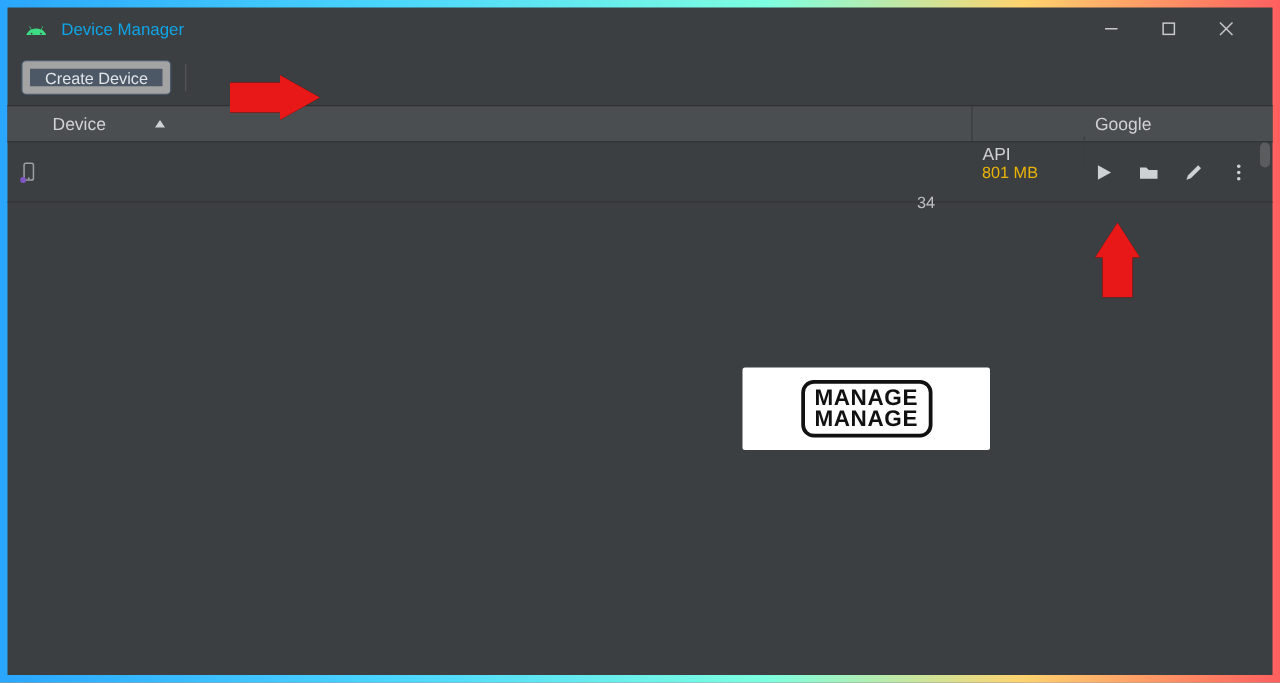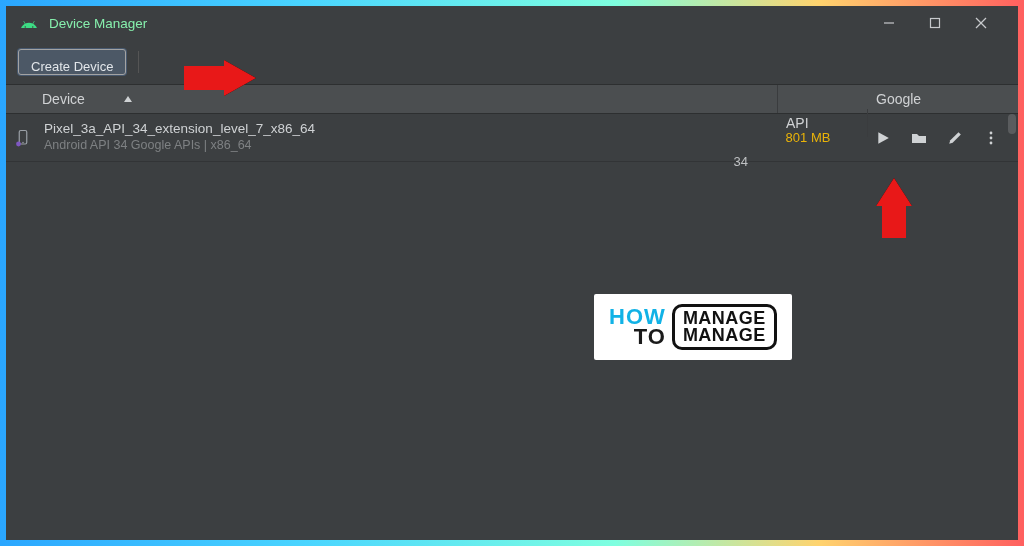--- a/index.html
+++ b/index.html
@@ -13,21 +13,21 @@
     background: #3c3f41;
     position: relative;
     color: #bbbbbb;
     display: flex; flex-direction: column;
   }
   
   .titlebar {
     height: 34px;
     display: flex; align-items: center;
     padding: 0 14px 0 14px;
-    color: #86efac;
+    color: #0ea5e9;
     font-size: 13.5px;
   }
   .titlebar .title-left { display: flex; align-items: center; gap: 11px; }
   .titlebar .spacer { flex: 1; }
   .win-controls { display: flex; align-items: center; gap: 0; }
   .win-btn {
     width: 46px; height: 34px;
     display: flex; align-items: center; justify-content: center;
     color: #c7c9cc; cursor: pointer;
   }
@@ -35,27 +35,27 @@
   
   .toolbar {
     height: 44px;
     display: flex; align-items: center;
     padding: 0 12px;
     gap: 12px;
   }
   .create-btn {
     height: 26px;
     padding: 0 12px;
-    border: 1px solid #a3a3a3;
+    border: 6px solid #a3a3a3;
     background: #4c5866;
     color: #e2e6ea;
     font-size: 13px;
     border-radius: 3px;
     cursor: pointer;
-    display: flex; align-items: flex-end;
+    display: flex; align-items: center;
     box-shadow: 0 0 0 1px rgba(90,130,180,0.4);
   }
   .sep {
     width: 1px; height: 22px; background: #555;
   }
   
   .header-row {
     height: 30px;
     background: #4b4e50;
     border-top: 1px solid #2d2f30;
@@ -195,24 +195,20 @@
 
     <div class="data-row">
       <div class="col-device">
         <span class="device-icon">
           <svg width="18" height="18" viewBox="0 0 24 24">
             <rect x="7" y="2" width="10" height="18" rx="2" fill="none" stroke="#9aa0a6" stroke-width="1.6"></rect>
             <circle cx="12" cy="18" r="1" fill="#9aa0a6"></circle>
             <circle cx="6" cy="20" r="3.2" fill="#7e57c2"></circle>
           </svg>
         </span>
-        <div class="name-block">
-          <span class="dev-name">Pixel_3a_API_34_extension_level_7_x86_64</span>
-          <span class="dev-sub">Android API 34 Google APIs | x86_64</span>
-        </div>
       </div>
       <div class="col-api">34</div>
       <div class="col-size">801 MB</div>
       <div class="col-actions">
         <span class="act">
           <svg width="14" height="14" viewBox="0 0 12 12">
               <path d="M2 1 L11 6 L2 11 Z"></path>
             </svg>
         </span>
         <span class="act">
@@ -229,24 +225,20 @@
           <svg width="4" height="14" viewBox="0 0 4 14">
               <circle cx="2" cy="2" r="1.4"></circle>
               <circle cx="2" cy="7" r="1.4"></circle>
               <circle cx="2" cy="12" r="1.4"></circle>
             </svg>
         </span>
       </div>
     </div>
 
     <div class="watermark">
-      <div class="wm-left">
-        <span class="wm-how">HOW</span>
-        <span class="wm-to">TO</span>
-      </div>
       <div class="wm-right">
         <span>MANAGE</span>
         <span>MANAGE</span>
       </div>
     </div>
   </div>
 
   <div class="arrow a-right" id="arrow-create">
     <svg width="72" height="36" viewBox="0 0 72 36">
       <path class="fill" d="M72 6 L32 6 L32 0 L0 18 L32 36 L32 30 L72 30 Z" transform="scale(-1,1) translate(-72,0)"></path>

